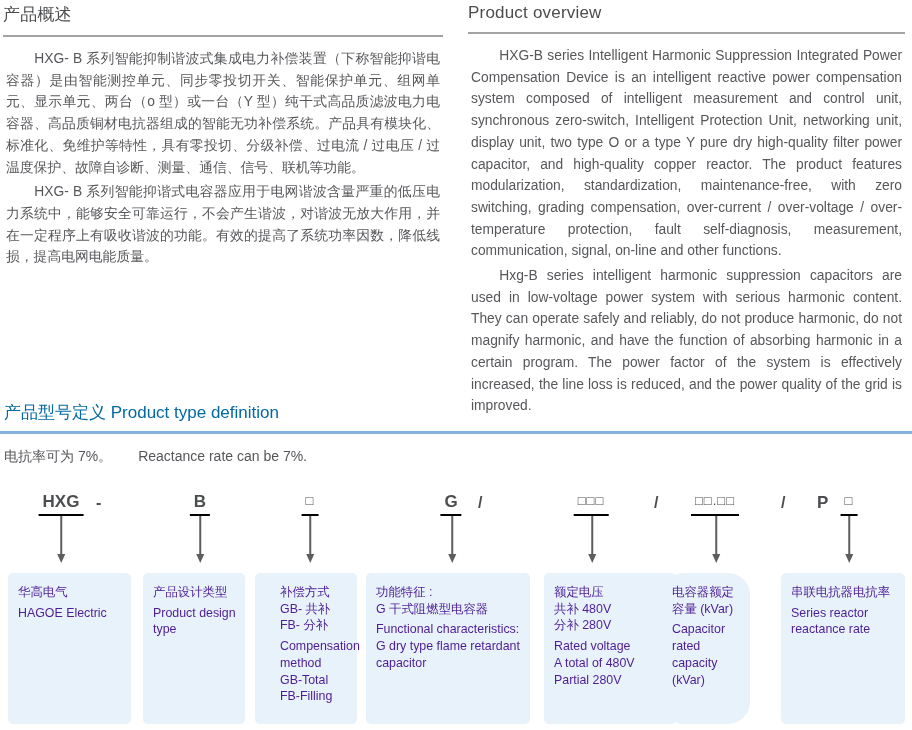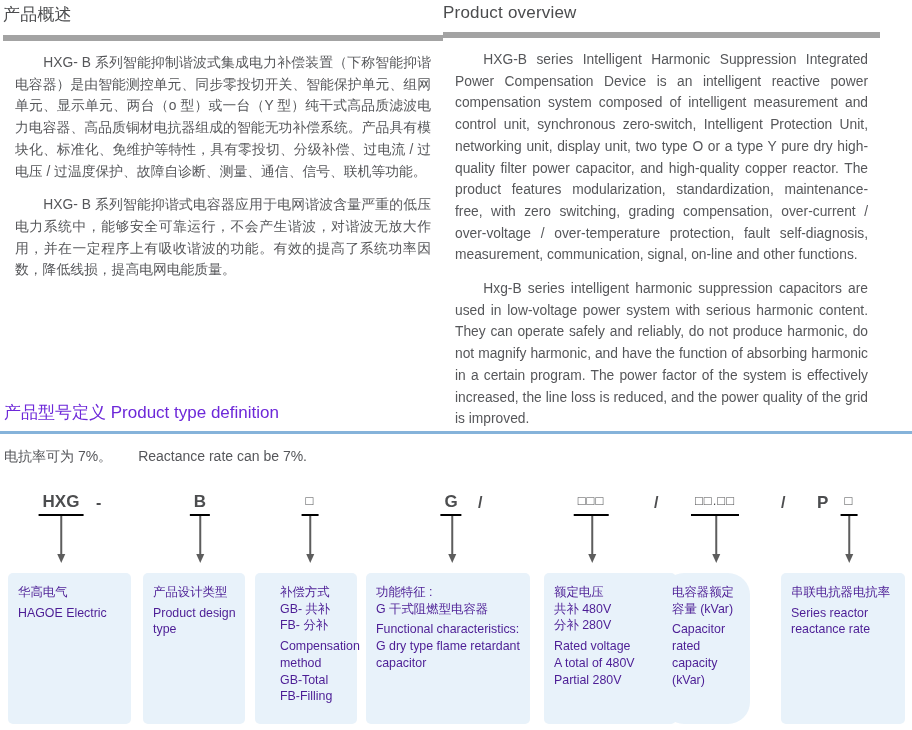--- a/index.html
+++ b/index.html
@@ -3,33 +3,33 @@
 <meta charset="utf-8">
 <style>
   html,body{margin:0;padding:0;background:#ffffff;}
   .page{
     position:relative;width:912px;height:730px;background:#fff;overflow:hidden;
     font-family:"Liberation Sans","DejaVu Sans",sans-serif;color:#56575a;
   }
   
   .col{position:absolute;top:0;}
   .col-zh{left:3px;width:440px;}
-  .col-en{left:443px;width:437px;}
+  .col-en{left:468px;width:437px;}
   .col h2{
     margin:0;padding:3px 0 9px 0;font-size:17px;font-weight:400;color:#4b4c4e;
-    border-bottom:6px solid #a3a3a3;letter-spacing:.2px;
+    border-bottom:2px solid #a3a3a3;letter-spacing:.2px;
   }
   .col .body{
-    margin:12px;font-size:13.8px;line-height:21.7px;color:#56575a;
+    margin:3px;font-size:13.8px;line-height:21.7px;color:#56575a;
     text-align:justify;text-indent:2.05em;
   }
   .col .body.first{margin-top:11px;}
   
   .type-title{
-    position:absolute;left:4px;top:401px;margin:0;font-size:17px;font-weight:400;color:#6d28d9;
+    position:absolute;left:4px;top:401px;margin:0;font-size:17px;font-weight:400;color:#0369a1;
   }
   .divider{position:absolute;left:0;top:431px;width:912px;height:3px;background:#85b3da;}
   .note{position:absolute;left:4px;top:448px;font-size:14px;color:#55565a;}
   .note .note-en{margin-left:26px;}
   
   .code{
     position:absolute;top:491px;height:25px;line-height:22px;box-sizing:border-box;
     transform:translateX(-50%);padding:0 4px;border-bottom:2px solid #000000;
     font-size:17px;font-weight:bold;color:#4c4d4f;white-space:nowrap;
   }

